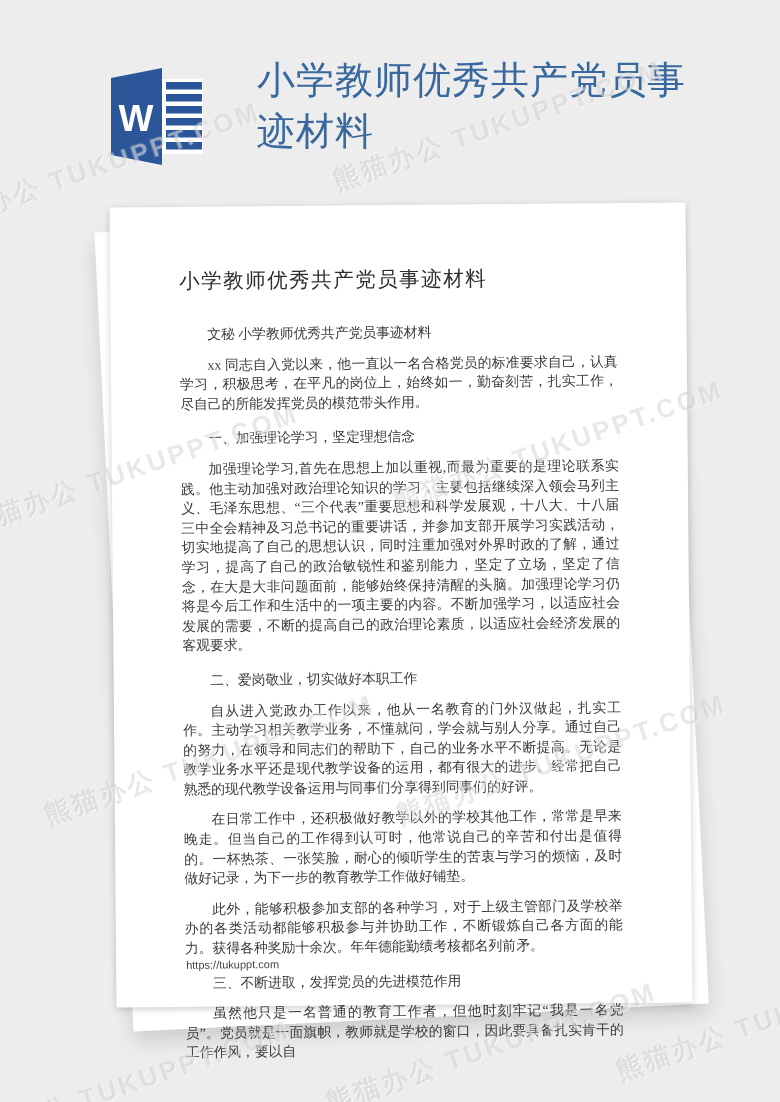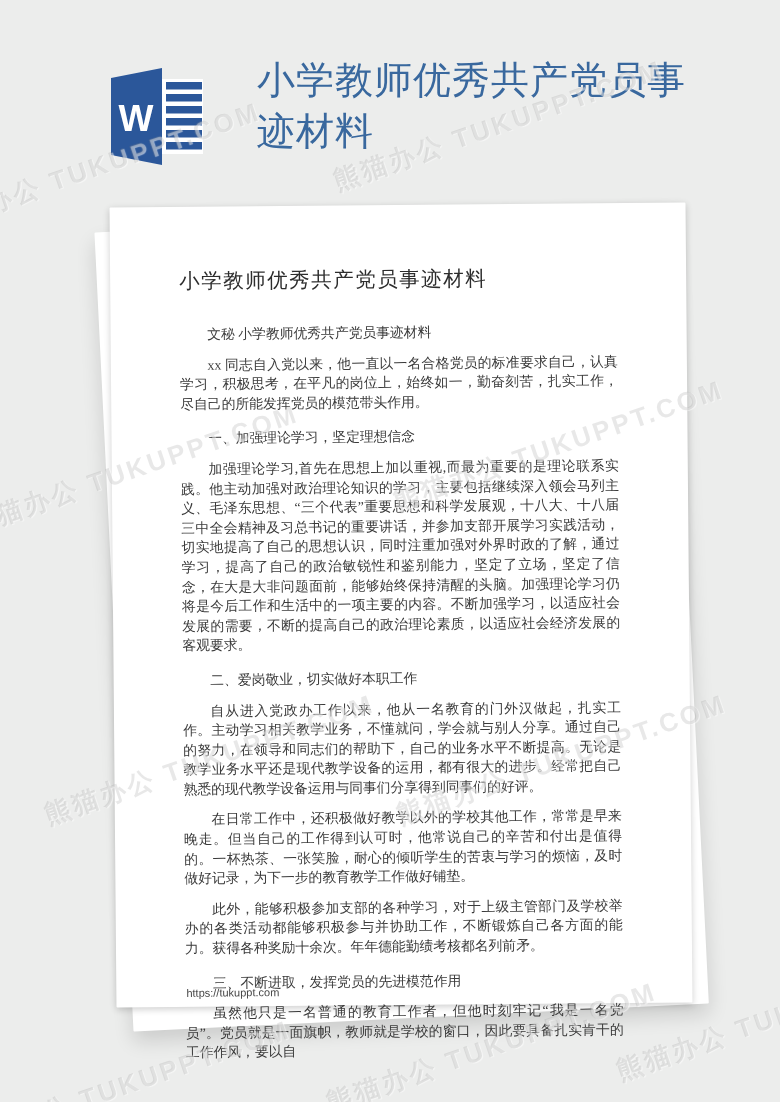--- a/index.html
+++ b/index.html
@@ -56,21 +56,21 @@
     line-height:28px;
     text-indent:0;
     letter-spacing:1.5px;
     color:#2d2d2d;
     margin:0 0 30px 0;
   }
   .blk.heading{margin-top:15px;}
 
   .doc-footer{
     position:absolute;
-    left:70px;bottom:8px;
+    left:70px;bottom:36px;
     font-family:"Liberation Sans", sans-serif;
     font-size:11px;
     color:#454545;
     text-decoration:none;
   }
 
   
   .wm{
     position:absolute;
     white-space:nowrap;

